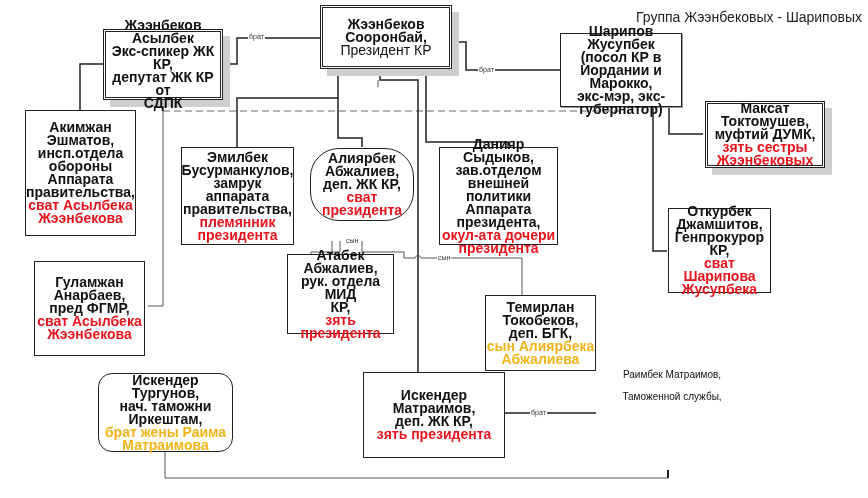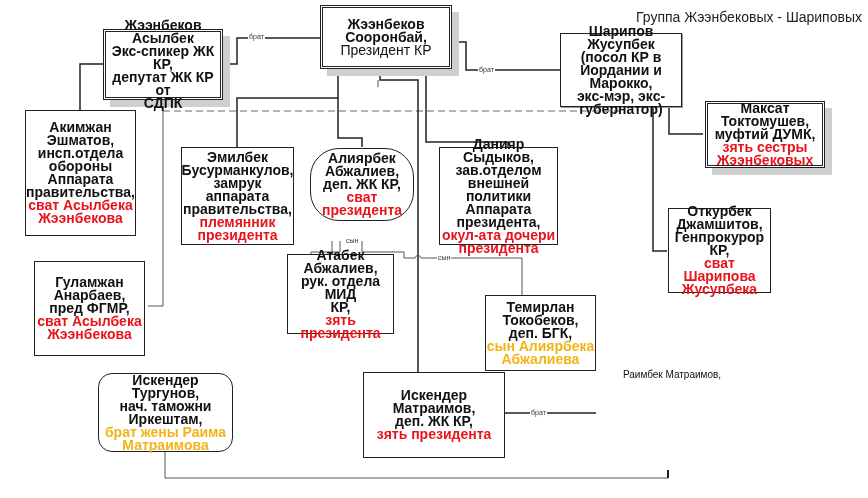--- a/index.html
+++ b/index.html
@@ -169,13 +169,14 @@
 </div>
 
 <div class="box" style="left:347px; top:372px; width:142px; height:86px;margin-left:16px;">
   <span class="line">Искендер Матраимов,</span>
   <span class="line">деп. ЖК КР,</span>
   <span class="line red">зять президента</span>
 </div>
 
 <div class="plain" style="left:604px; top:364px; width:136px;">
   <div>Раимбек Матраимов,</div>
+  <div>Таможенной службы,</div>
 </div>
 
 </body></html>

